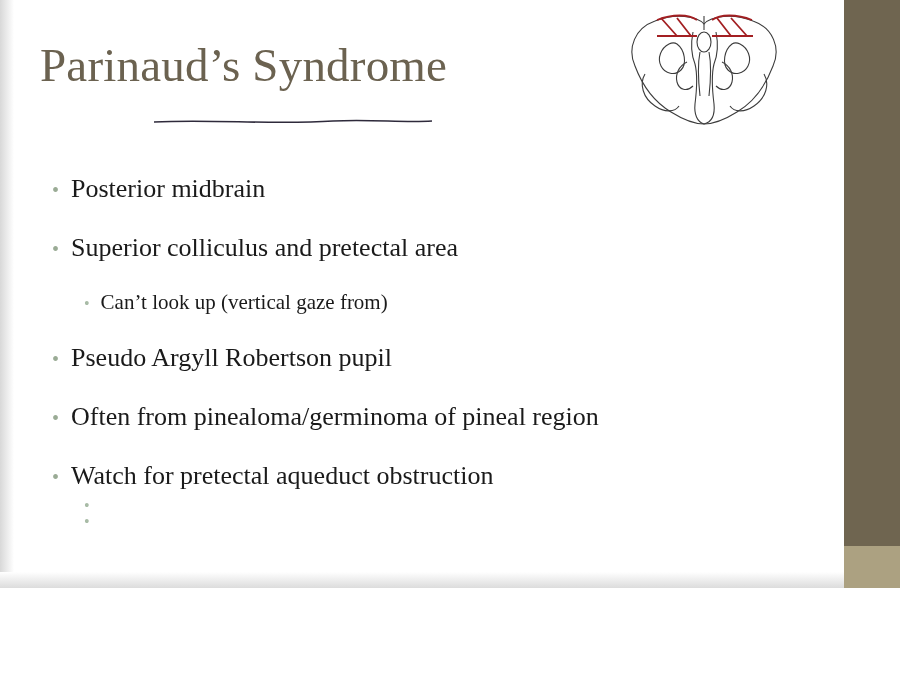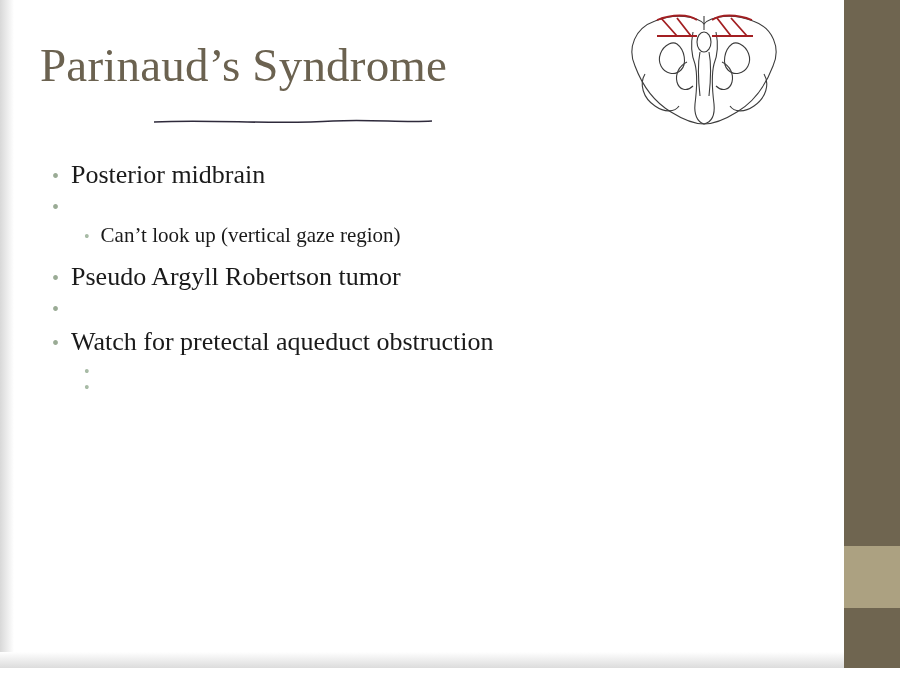--- a/index.html
+++ b/index.html
@@ -3,21 +3,21 @@
 <meta charset="utf-8">
 <style>
   html, body {
     margin: 0;
     padding: 0;
     background: #ffffff;
   }
   #slide {
     position: relative;
     width: 900px;
-    height: 668px;
+    height: 588px;
     background: #ffffff;
     overflow: hidden;
     font-family: "Liberation Serif", serif;
   }
 
   
   .right-bar {
     position: absolute;
     top: 0;
     right: 0;
@@ -101,21 +101,21 @@
     color: #9aab95;
     margin-right: 12px;
     font-size: 20px;
     line-height: 1;
   }
   .bullet.lvl2 .dot {
     color: #a8bba6;
     font-size: 16px;
     margin-right: 11px;
   }
-  .btext { white-space: nowrap; }
+  .btext { white-space: nowrap; margin-top: 14px; }
 </style>
 </head>
 <body>
 
 <div id="slide">
 
   <div class="edge-shade-left"></div>
   <div class="edge-shade-bottom"></div>
 
   <div class="title">Parinaud’s Syndrome</div>
@@ -159,34 +159,36 @@
 
   <div class="bullets">
 
     <div class="bullet lvl1">
       <span class="dot">•</span>
       <span class="btext">Posterior midbrain</span>
     </div>
 
     <div class="bullet lvl1">
       <span class="dot">•</span>
+      <span class="btext">Superior colliculus and pretectal area</span>
     </div>
 
     <div class="bullet lvl2">
       <span class="dot">•</span>
-      <span class="btext">Can’t look up (vertical gaze region)</span>
-    </div>
-
-    <div class="bullet lvl1">
-      <span class="dot">•</span>
-      <span class="btext">Pseudo Argyll Robertson tumor</span>
-    </div>
-
-    <div class="bullet lvl1">
-      <span class="dot">•</span>
+      <span class="btext">Can’t look up (vertical gaze from)</span>
+    </div>
+
+    <div class="bullet lvl1">
+      <span class="dot">•</span>
+      <span class="btext">Pseudo Argyll Robertson pupil</span>
+    </div>
+
+    <div class="bullet lvl1">
+      <span class="dot">•</span>
+      <span class="btext">Often from pinealoma/germinoma of pineal region</span>
     </div>
 
     <div class="bullet lvl1">
       <span class="dot">•</span>
       <span class="btext">Watch for pretectal aqueduct obstruction</span>
     </div>
 
     <div class="bullet lvl2">
       <span class="dot">•</span>
     </div>

